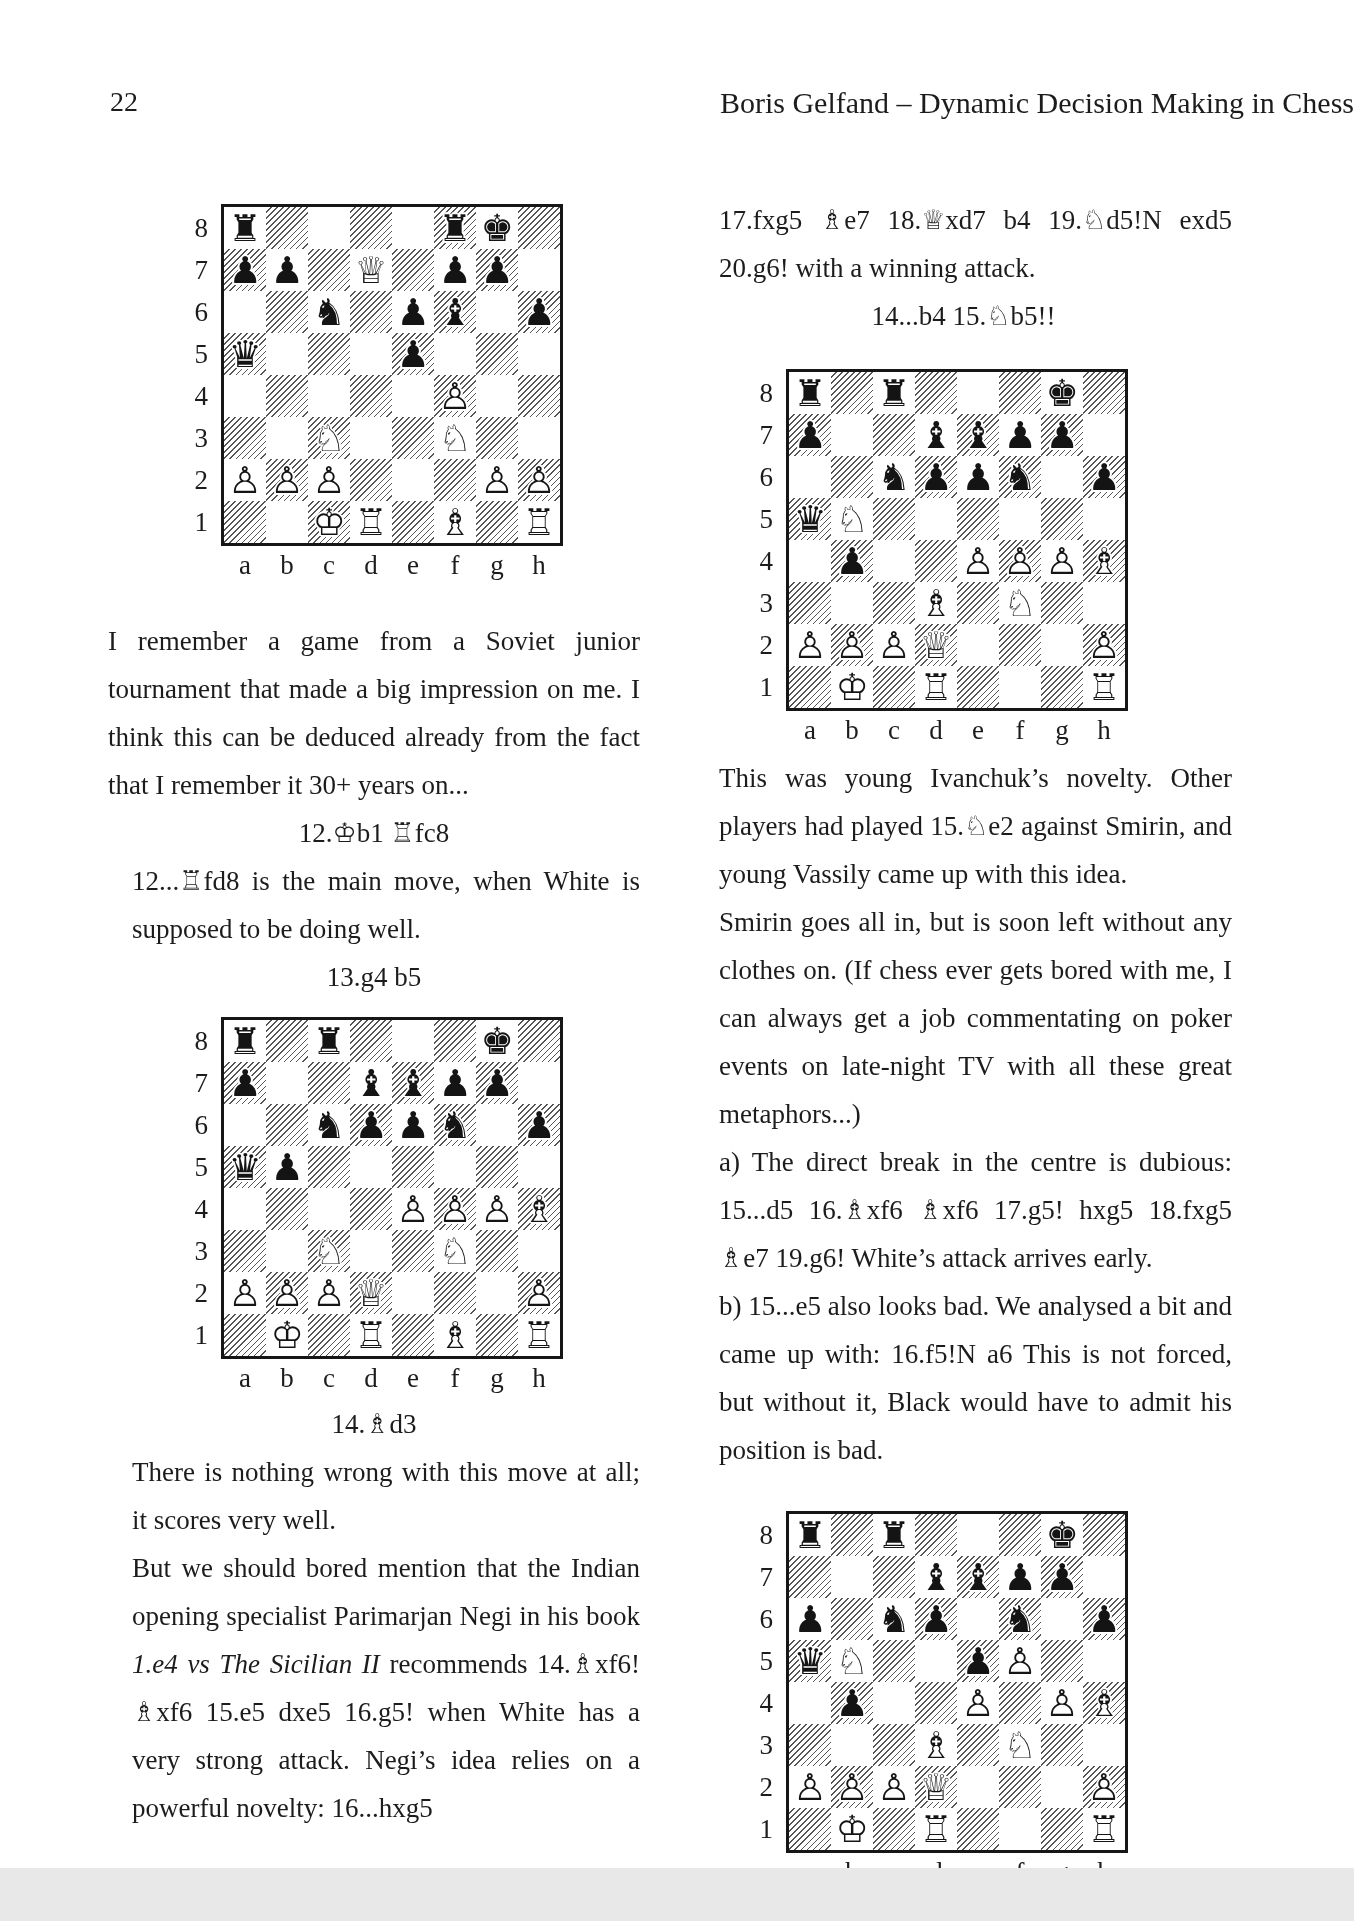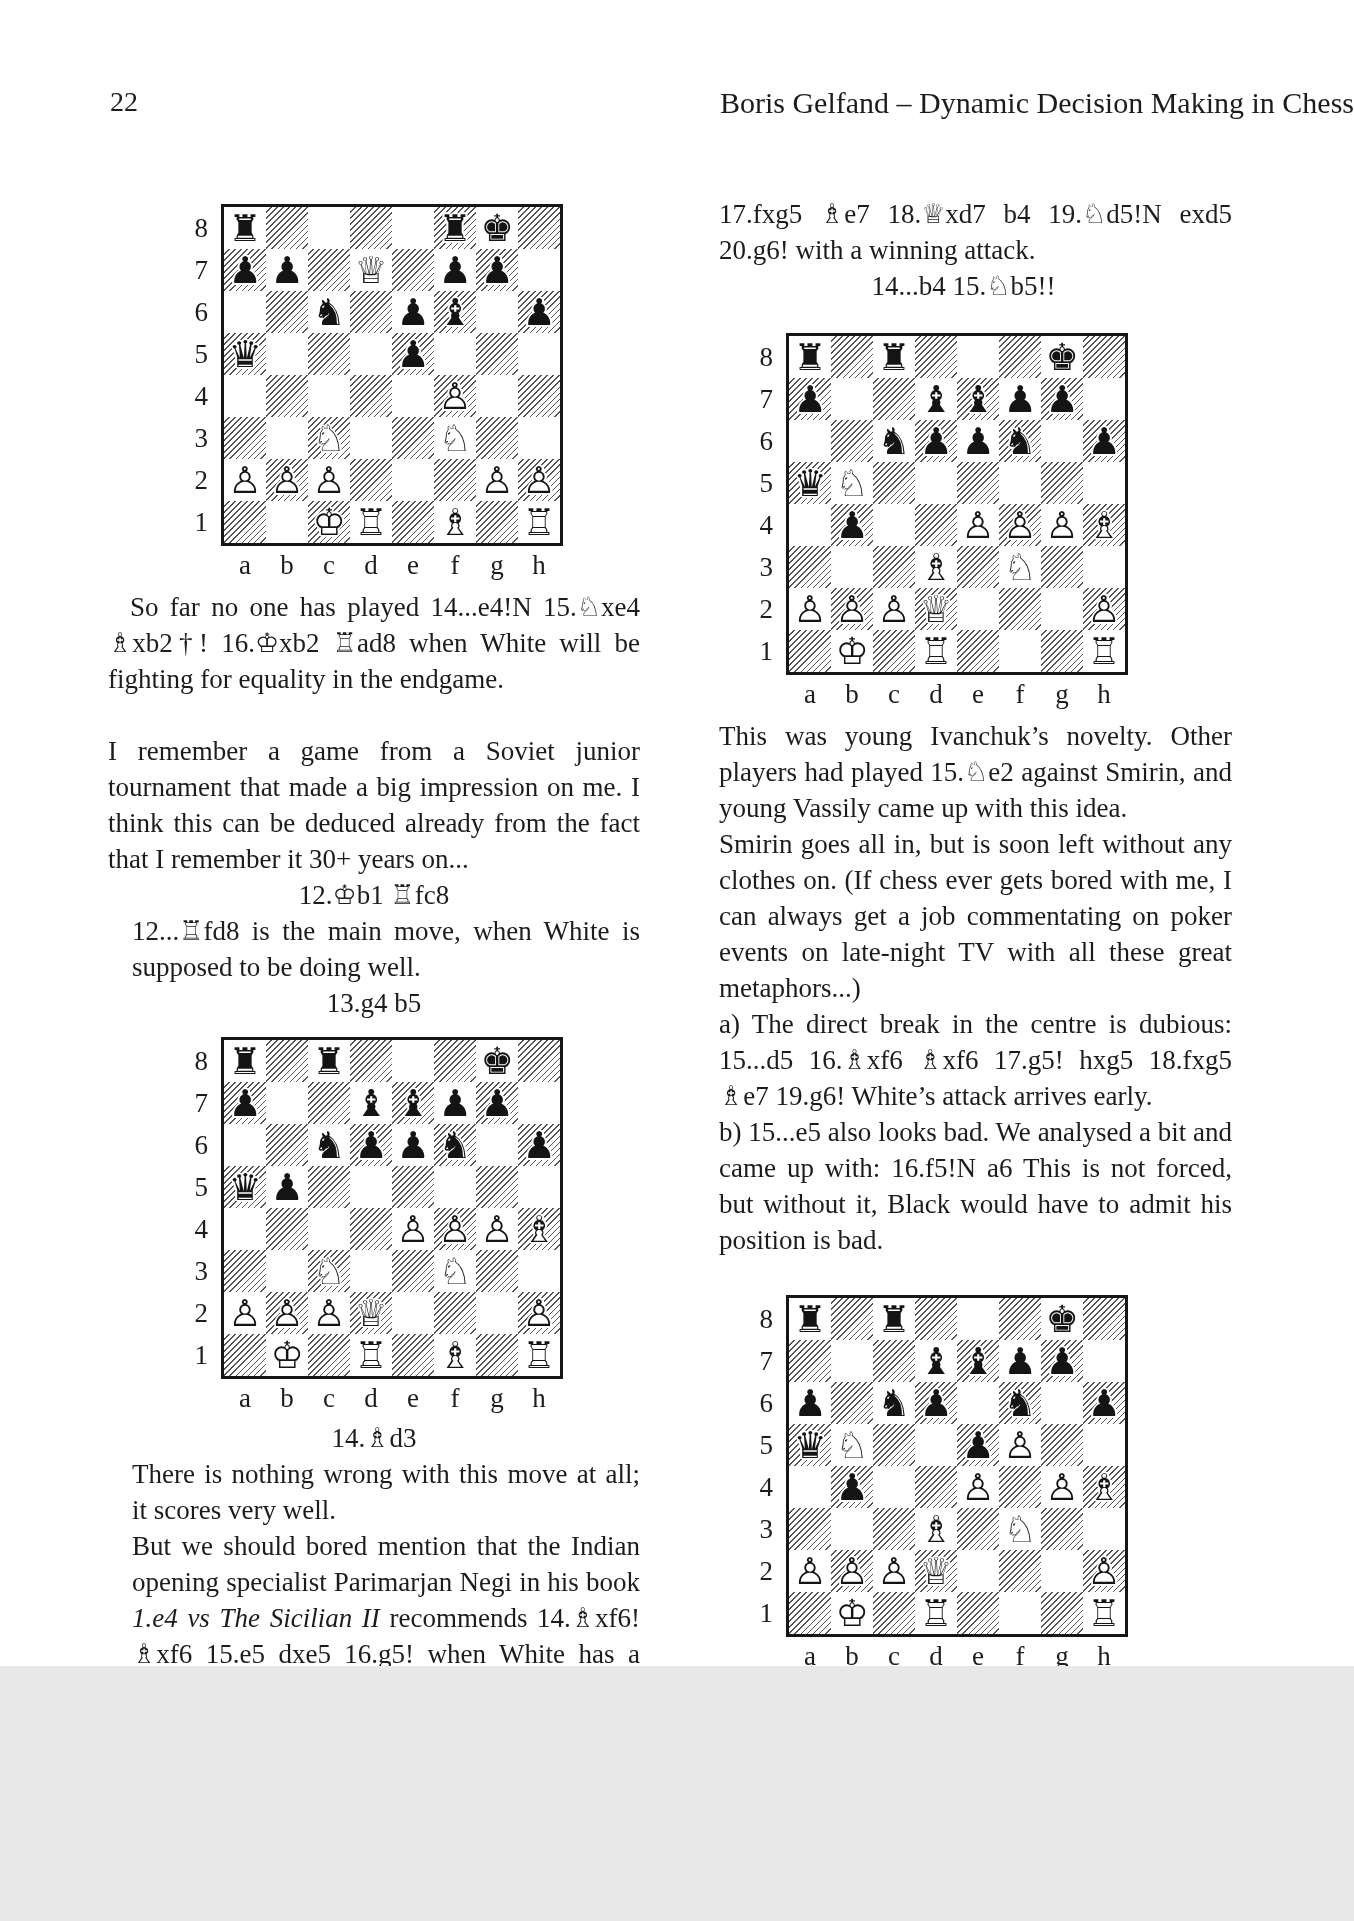--- a/index.html
+++ b/index.html
@@ -1,28 +1,28 @@
 <!DOCTYPE html>
 <html><head>
 <meta charset="utf-8">
 <style>
   html,body{margin:0;padding:0;background:#e8e8e8;}
-  .page{position:relative;width:1354px;height:1666px;background:#ffffff;
+  .page{position:relative;width:1354px;height:1868px;background:#ffffff;
         font-family:"Liberation Serif","DejaVu Sans",serif;color:#1c1c1c;overflow:hidden;}
 
   
   .pagenum{position:absolute;top:86px;left:110px;font-size:28px;}
   .header-title{position:absolute;top:86px;left:0;width:100%;text-align:right;font-size:30px;}
 
   
   .col{position:absolute;width:532px;}
   .col.left{left:108px;top:170px;}
   .col.right{left:695px;top:196px;width:537px;}
 
-  .para{margin:0;font-size:27px;line-height:36px;text-align:justify;
+  .para{margin:0;font-size:27px;line-height:48px;text-align:justify;
         font-family:"Liberation Serif","DejaVu Sans",serif;}
   .fi{text-indent:22px;}
   .ind{padding-left:24px;}
   .mv{text-align:center;}
   .jlast{text-align:justify;text-align-last:justify;}
   .mt36{margin-top:36px;}.mt8{margin-top:8px;}.mt6{margin-top:6px;}.mt14{margin-top:14px;}
   .ital{font-style:italic;}
 
   
   .diagram{margin-top:30px;margin-left:78px;}
@@ -254,21 +254,20 @@
           <div class="flab">a</div>
           <div class="flab">b</div>
           <div class="flab">c</div>
           <div class="flab">d</div>
           <div class="flab">e</div>
           <div class="flab">f</div>
           <div class="flab">g</div>
           <div class="flab">h</div>
         </div>
       </div>
-    <p class="para fi mt8">So far no one has played 14...e4!N 15.♘xe4 ♗xb2†! 16.♔xb2 ♖ad8 when White will be fighting for equality in the endgame.</p>
     <p class="para mt36">I remember a game from a Soviet junior tournament that made a big impression on me. I think this can be deduced already from the fact that I remember it 30+ years on...</p>
     <p class="para mv">12.♔b1 ♖fc8</p>
     <p class="para ind">12...♖fd8 is the main move, when White is supposed to be doing well.</p>
     <p class="para mv">13.g4 b5</p>
     <div class="diagram" style="margin-top:16px">
         <div class="brow">
           <div class="ranks">
             <div class="rlab">8</div>
             <div class="rlab">7</div>
             <div class="rlab">6</div>

